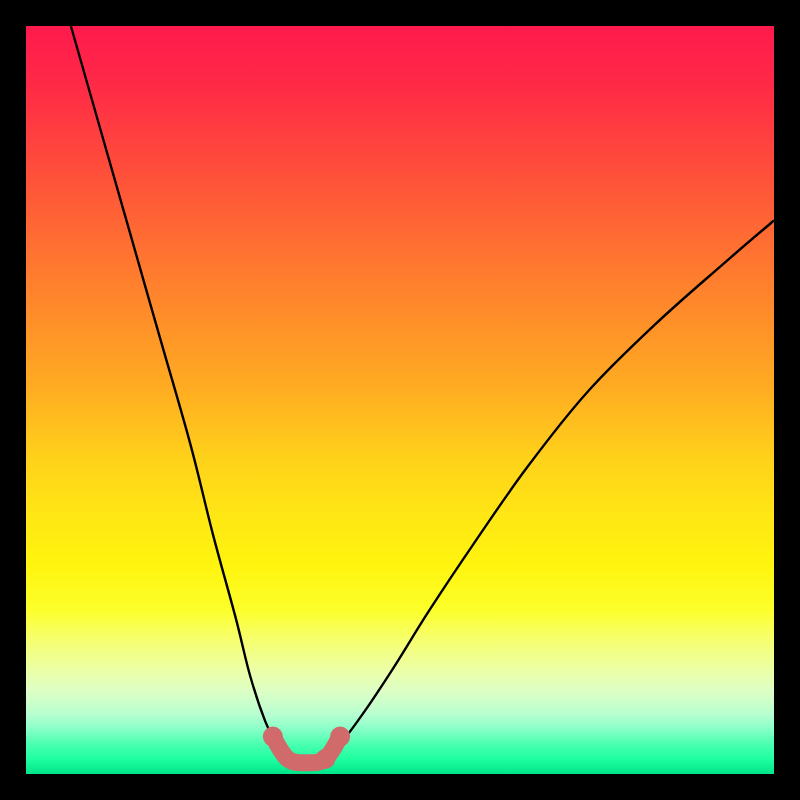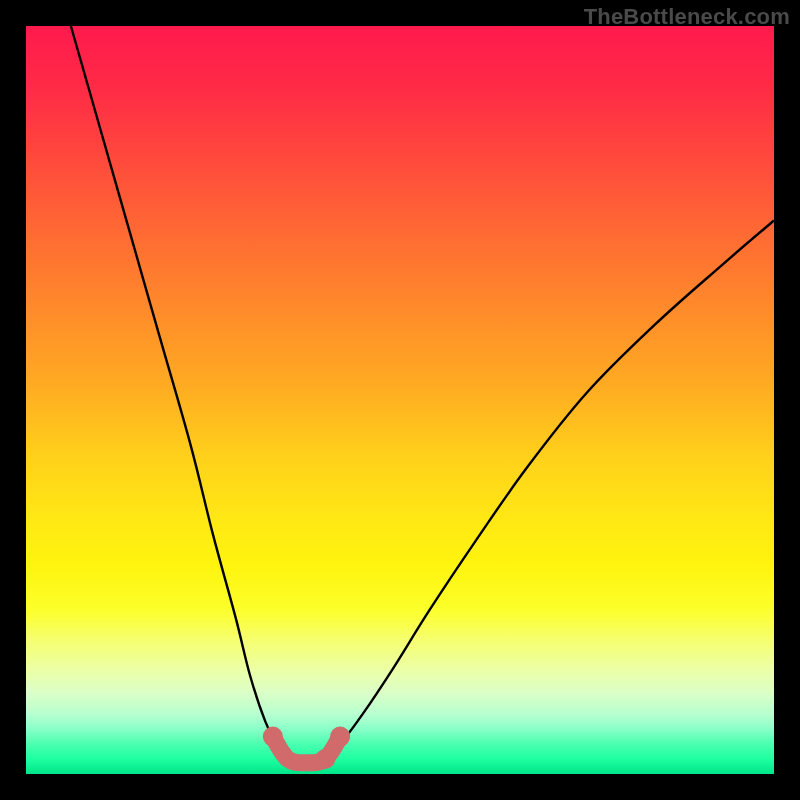--- a/index.html
+++ b/index.html
@@ -90,14 +90,13 @@
       <path class="curve-line" d="M 299.2 733.04 C 301.89279999999997 730.3471999999999 307.42799999999994 726.1584 314.15999999999997 718.08 C 320.892 710.0016 327.1752 701.624 336.6 688.16 C 346.0248 674.6959999999999 354.4024 662.1296 366.52 643.28 C 378.63759999999996 624.4304 389.1096 606.3288 403.92 583.44 C 418.73040000000003 560.5512000000001 431.2968 541.7016 448.8 516.12 C 466.3032 490.5384 480.96400000000006 468.248 501.16 441.32 C 521.356 414.392 538.1112 392.10159999999996 561 366.52 C 583.8888 340.9384 604.0848 322.0888 628.3199999999999 299.2 C 652.5551999999999 276.3112 674.0975999999999 258.20959999999997 695.64 239.35999999999996 C 717.1824 220.51039999999995 738.5752 202.5584 748 194.48000000000002"></path>
       <path class="bump-stroke" d="M 246.84 710.6 C 249.5328 714.6392 255.74120000000002 728.3276 261.8 733.04 C 267.85880000000003 737.7524 273.76800000000003 736.78 280.5 736.78 C 287.23199999999997 736.78 293.14119999999997 737.7524 299.2 733.04 C 305.2588 728.3276 311.4672 714.6392 314.15999999999997 710.6" style="stroke: rgb(209, 106, 106);"></path>
       <g>
           <circle cx="246.84" cy="710.6" r="10" class="bump-dot" style="fill: rgb(209, 106, 106);"></circle>
           <circle cx="299.2" cy="733.04" r="10" class="bump-dot" style="fill: rgb(209, 106, 106);"></circle>
           <circle cx="314.15999999999997" cy="710.6" r="10" class="bump-dot" style="fill: rgb(209, 106, 106);"></circle>
         </g>
     </svg>
 
   </div>
-  <div class="watermark">TheBottleneck.com</div>
 </div>
 
 </body></html>

